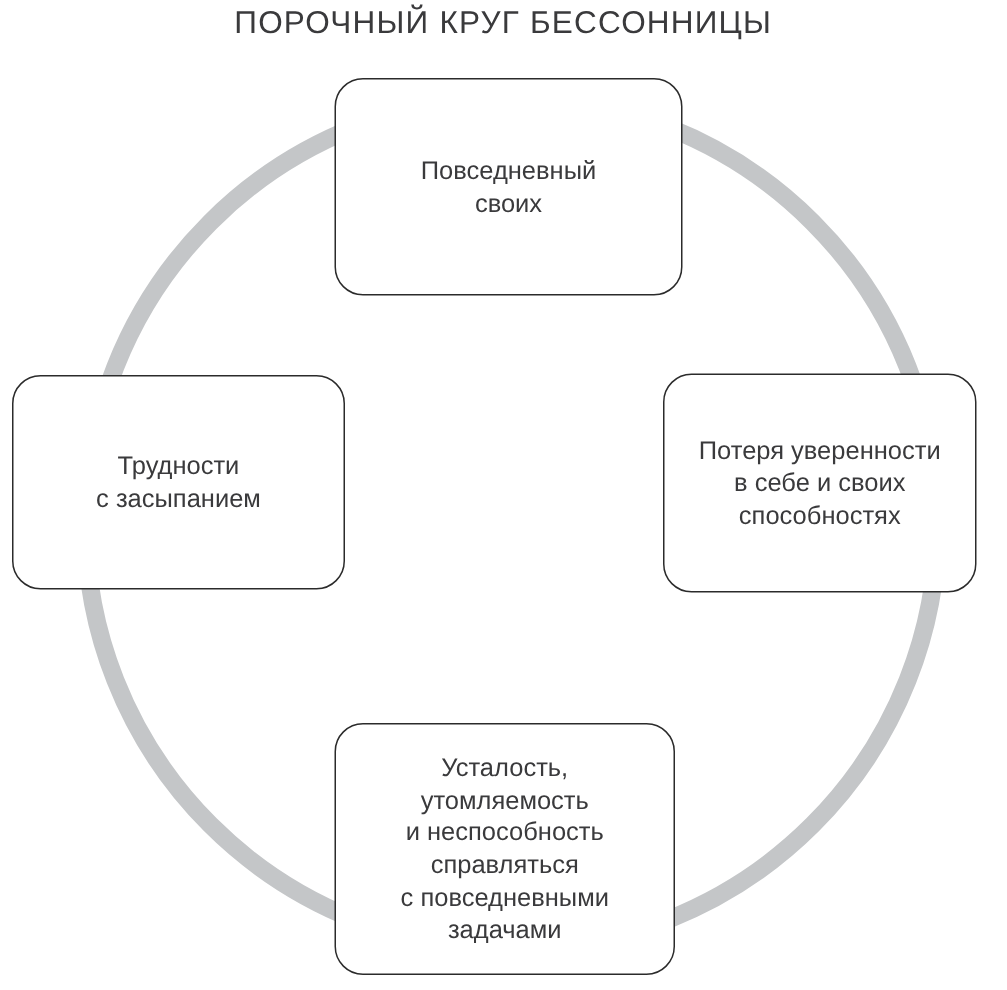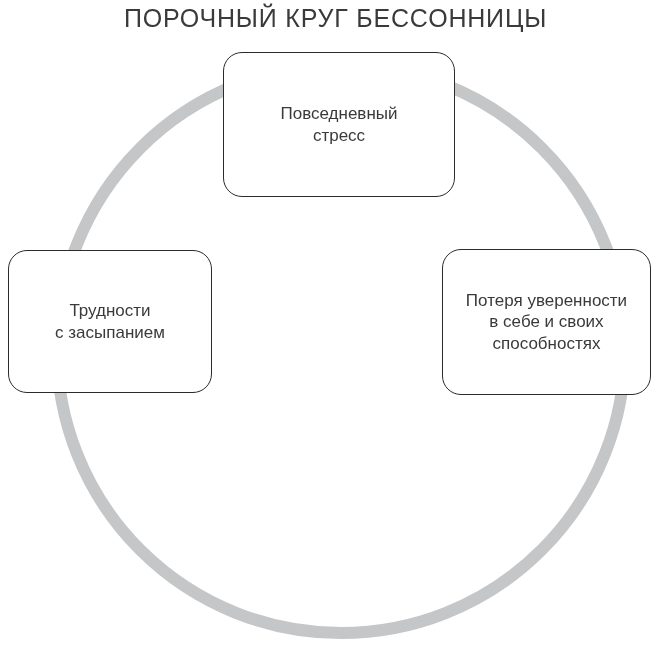--- a/index.html
+++ b/index.html
@@ -14,21 +14,21 @@
     background: var(--background, #fff);
     font-family: "Liberation Sans", "DejaVu Sans", sans-serif;
     overflow: hidden;
   }
   .title {
     position: absolute;
     top: 4px;
     left: 0;
     width: 100%;
     text-align: center;
-    font-size: 25px;
+    font-size: 21px;
     letter-spacing: 0.8px;
     color: var(--text, #3a3a3c);
     font-weight: 400;
   }
   .circle-svg {
     position: absolute;
     left: 0;
     top: 0;
   }
   .circle-svg circle {
@@ -47,38 +47,44 @@
     justify-content: center;
     text-align: center;
     font-size: 17px;
     line-height: 1.27;
     color: var(--text, #3a3a3c);
     white-space: pre-line;
     padding: 6px 10px;
   }
   .node-top    { left: 223px; top: 52px;  width: 232px; height: 145px; }
   .node-right  { left: 442px; top: 249px; width: 209px; height: 146px; }
-  .node-left   { left: 8px;   top: 250px; width: 204px; height: 143px; }
+  .node-left   { left: 8px;   top: 250px; width: 222px; height: 143px; }
   .node-bottom { left: 223px; top: 482px; width: 227px; height: 168px; }
 </style>
 </head>
 <body>
 
 <div class="canvas">
 
   <div class="title">ПОРОЧНЫЙ КРУГ БЕССОННИЦЫ</div>
 
   <svg class="circle-svg" width="671" height="660" viewBox="0 0 671 660" aria-hidden="true">
     <circle cx="341" cy="349" r="284"></circle>
   </svg>
 
   <div class="node node-top">Повседневный
-стресс</div>
+своих</div>
 
   <div class="node node-right">Потеря уверенности
 в себе и своих
 способностях</div>
 
+  <div class="node node-bottom">Усталость,
+утомляемость
+и неспособность
+справляться
+с повседневными
+задачами</div>
 
   <div class="node node-left">Трудности
 с засыпанием</div>
 
 </div>
 
 </body></html>

